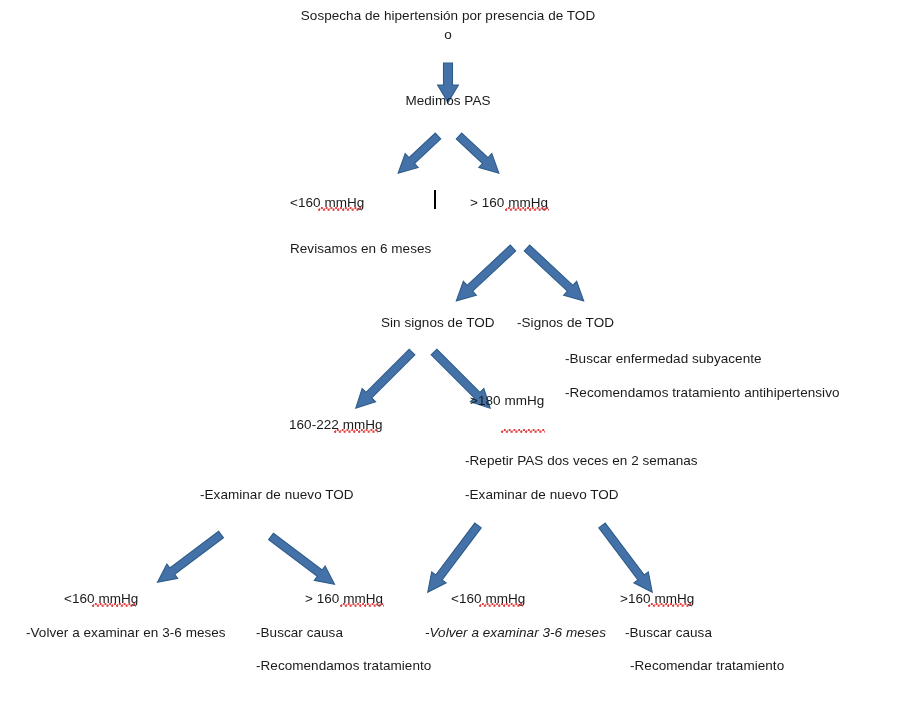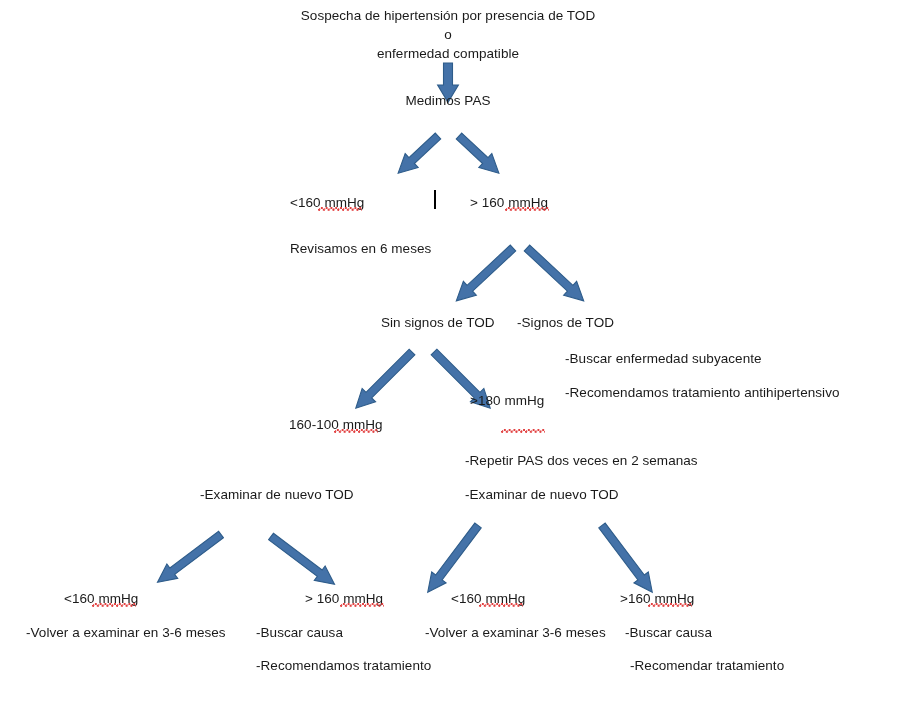--- a/index.html
+++ b/index.html
@@ -59,21 +59,20 @@
   }
   .arrow svg { display: block; overflow: visible; }
 </style>
 </head>
 <body>
 
 <div id="canvas">
 
   <div class="tx center" style="left:300px; top:6px; width:296px;">
     <div>Sospecha de hipertensión por presencia de TOD o</div>
-    <div>enfermedad compatible</div>
   </div>
 
   <div class="arrow" style="left:448px; top:52px; transform:rotate(90deg);">
     <svg width="40" height="22" viewBox="0 0 40 22" aria-hidden="true">
       <polygon points="0,6.5 22,6.5 22,0.6 39.4,11 22,21.4 22,15.5 0,15.5" fill="#4472A8" stroke="#2E5C8A" stroke-width="1.1" stroke-linejoin="miter"></polygon>
     </svg>
   </div>
 
   <div class="tx center" style="left:378px; top:91px; width:140px;">
     <span>Medimos PAS</span>
@@ -122,21 +121,21 @@
     <svg width="80" height="20" viewBox="0 0 80 20" aria-hidden="true">
       <polygon points="0,6 61,6 61,0.5 79.5,10 61,19.5 61,14 0,14" fill="#4472A8" stroke="#2E5C8A" stroke-width="1.1" stroke-linejoin="miter"></polygon>
     </svg>
   </div>
   <div class="arrow" style="left:434px; top:342px; transform:rotate(45deg);">
     <svg width="80" height="20" viewBox="0 0 80 20" aria-hidden="true">
       <polygon points="0,6 61,6 61,0.5 79.5,10 61,19.5 61,14 0,14" fill="#4472A8" stroke="#2E5C8A" stroke-width="1.1" stroke-linejoin="miter"></polygon>
     </svg>
   </div>
 
-  <div class="tx" style="left:289px; top:415px;">160-100 mmHg</div>
+  <div class="tx" style="left:289px; top:415px;">160-222 mmHg</div>
   <div class="sq" style="left:334px; top:429px; width:44px;"></div>
 
   <div class="tx" style="left:200px; top:485px;">-Examinar de nuevo TOD</div>
 
   <div class="tx" style="left:470px; top:391px;">&gt;180 mmHg</div>
   <div class="sq" style="left:501px; top:429px; width:44px;"></div>
 
   <div class="tx" style="left:465px; top:451px;">-Repetir PAS dos veces en 2 semanas</div>
   <div class="tx" style="left:465px; top:485px;">-Examinar de nuevo TOD</div>
 
@@ -166,20 +165,20 @@
   <div class="sq" style="left:92px; top:603px; width:44px;"></div>
   <div class="tx" style="left:26px; top:623px;">-Volver a examinar en 3-6 meses</div>
 
   <div class="tx" style="left:305px; top:589px;">&gt; 160 mmHg</div>
   <div class="sq" style="left:340px; top:603px; width:44px;"></div>
   <div class="tx" style="left:256px; top:623px;">-Buscar causa</div>
   <div class="tx" style="left:256px; top:656px;">-Recomendamos tratamiento</div>
 
   <div class="tx" style="left:451px; top:589px;">&lt;160 mmHg</div>
   <div class="sq" style="left:479px; top:603px; width:44px;"></div>
-  <div class="tx" style="left:425px; top:623px;">-Volver a examinar 3-6 meses</div>
+  <div class="tx" style="left:425px; top:623px;font-style:italic;">-Volver a examinar 3-6 meses</div>
 
   <div class="tx" style="left:620px; top:589px;">&gt;160 mmHg</div>
   <div class="sq" style="left:648px; top:603px; width:44px;"></div>
   <div class="tx" style="left:625px; top:623px;">-Buscar causa</div>
   <div class="tx" style="left:630px; top:656px;">-Recomendar tratamiento</div>
 
 </div>
 
 </body></html>

